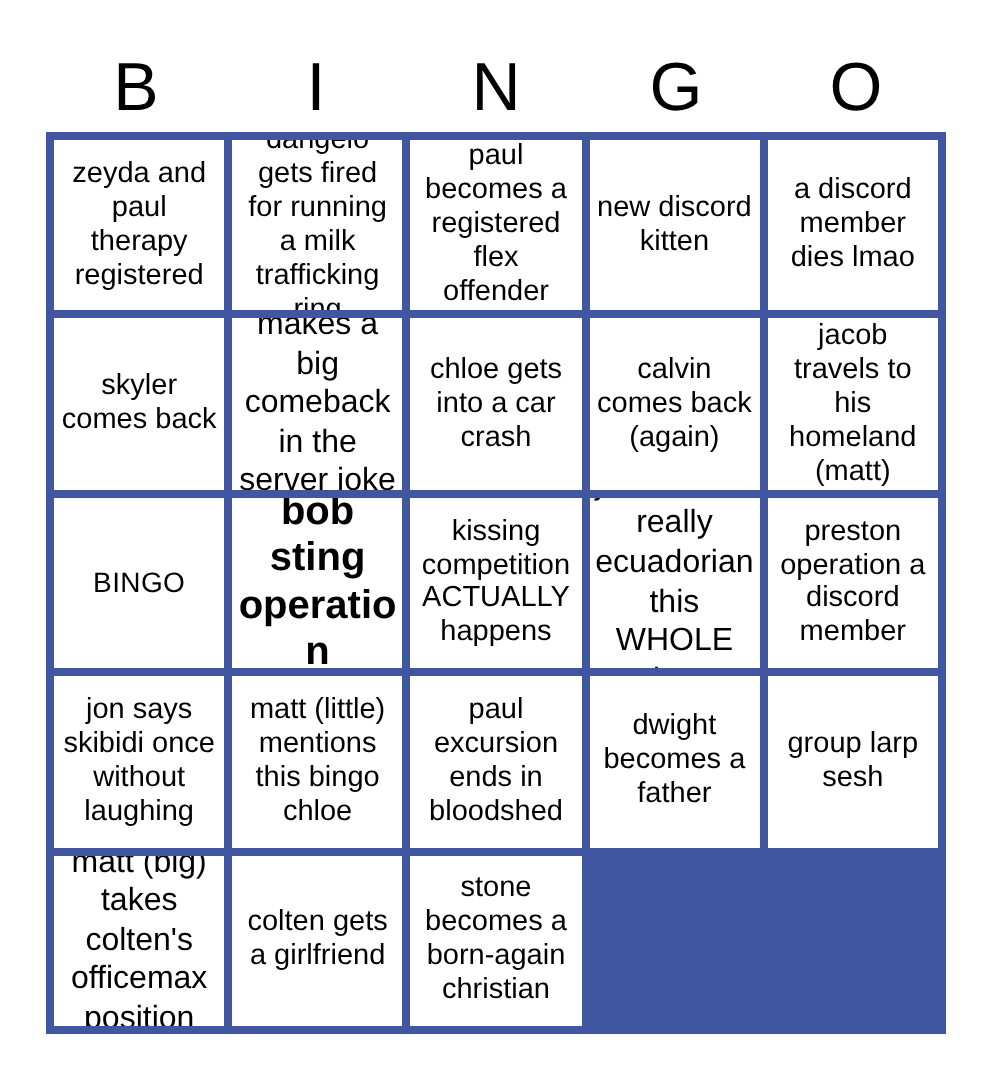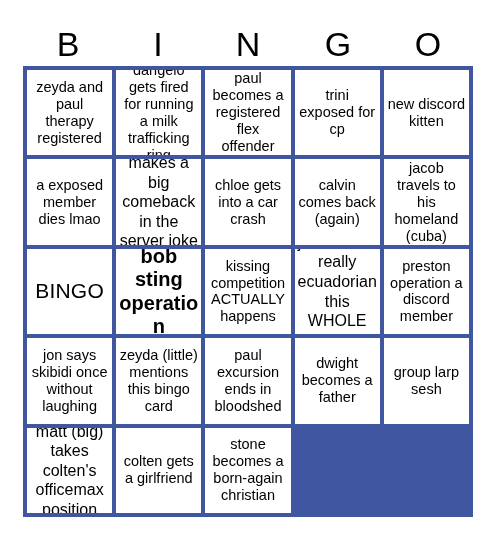--- a/index.html
+++ b/index.html
@@ -74,21 +74,21 @@
   }
   .size-small .cell-text {
     font-size: 16px;
     line-height: 1.22;
   }
   .size-large .cell-text {
     font-size: 20px;
     font-weight: bold;
   }
   .size-free .cell-text {
-    font-size: 21px;
+    font-size: 14px;
     letter-spacing: 0.2px;
   }
 </style>
 </head>
 <body>
 
 <div id="bingo-card">
 
   <div id="header-row">
     <div class="header-letter">B</div>
@@ -102,41 +102,41 @@
     <div class="cell size-normal">
         <span class="cell-text">zeyda and paul therapy registered</span>
       </div>
     <div class="cell size-normal">
         <span class="cell-text">dangelo gets fired for running a milk trafficking ring</span>
       </div>
     <div class="cell size-normal">
         <span class="cell-text">paul becomes a registered flex offender</span>
       </div>
     <div class="cell size-normal">
-        <span class="cell-text">trini exposed for cp</span>
-      </div>
-    <div class="cell size-normal">
         <span class="cell-text">new discord kitten</span>
       </div>
 
     <div class="cell size-normal">
-        <span class="cell-text">a exposed member dies lmao</span>
+        <span class="cell-text">a discord member dies lmao</span>
+      </div>
+    <div class="cell size-normal">
+        <span class="cell-text">skyler comes back</span>
       </div>
     <div class="cell size-small">
         <span class="cell-text">vore makes a big comeback in the server joke rotation</span>
       </div>
     <div class="cell size-normal">
         <span class="cell-text">chloe gets into a car crash</span>
       </div>
 
     <div class="cell size-normal">
         <span class="cell-text">calvin comes back (again)</span>
       </div>
     <div class="cell size-normal">
-        <span class="cell-text">jacob travels to his homeland (cuba)</span>
+        <span class="cell-text">jacob travels to his homeland (matt)</span>
       </div>
     <div class="cell size-free">
         <span class="cell-text">BINGO</span>
       </div>
     <div class="cell size-large">
         <span class="cell-text">bob sting operation</span>
       </div>
     <div class="cell size-normal">
         <span class="cell-text">kissing competition ACTUALLY happens</span>
       </div>
@@ -144,21 +144,21 @@
     <div class="cell size-small">
         <span class="cell-text">jazmin was really ecuadorian this WHOLE time</span>
       </div>
     <div class="cell size-normal">
         <span class="cell-text">preston operation a discord member</span>
       </div>
     <div class="cell size-normal">
         <span class="cell-text">jon says skibidi once without laughing</span>
       </div>
     <div class="cell size-normal">
-        <span class="cell-text">zeyda (little) mentions this bingo card</span>
+        <span class="cell-text">matt (little) mentions this bingo chloe</span>
       </div>
     <div class="cell size-normal">
         <span class="cell-text">paul excursion ends in bloodshed</span>
       </div>
 
     <div class="cell size-normal">
         <span class="cell-text">dwight becomes a father</span>
       </div>
     <div class="cell size-normal">
         <span class="cell-text">group larp sesh</span>

